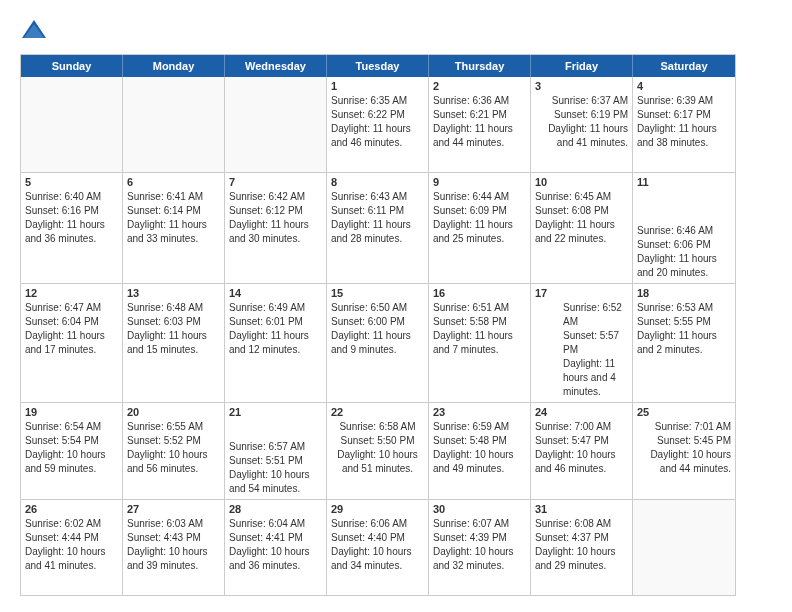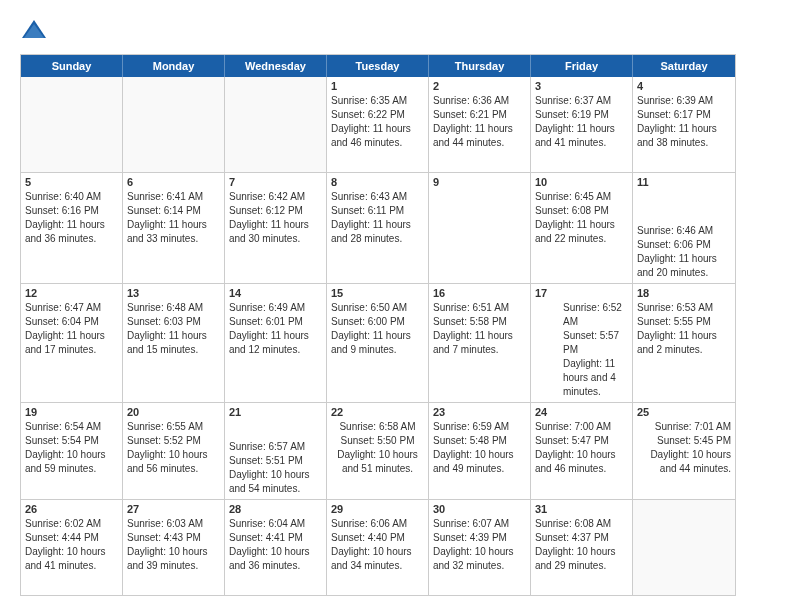--- a/index.html
+++ b/index.html
@@ -155,21 +155,21 @@
 Daylight: 11 hours and 46 minutes.</div>
           </div>
           <div class="cal-cell">
             <div class="day-num">2</div>
             <div class="cell-info" style="white-space: pre-line;">Sunrise: 6:36 AM
 Sunset: 6:21 PM
 Daylight: 11 hours and 44 minutes.</div>
           </div>
           <div class="cal-cell">
             <div class="day-num">3</div>
-            <div class="cell-info" style="white-space: pre-line;">Sunrise: 6:37 AM
+            <div class="cell-info" style="white-space: pre-line; text-align: right;">Sunrise: 6:37 AM
 Sunset: 6:19 PM
 Daylight: 11 hours and 41 minutes.</div>
           </div>
           <div class="cal-cell">
             <div class="day-num">4</div>
             <div class="cell-info" style="white-space: pre-line;">Sunrise: 6:39 AM
 Sunset: 6:17 PM
 Daylight: 11 hours and 38 minutes.</div>
           </div>
         </div>
@@ -193,20 +193,23 @@
 Daylight: 11 hours and 30 minutes.</div>
           </div>
           <div class="cal-cell">
             <div class="day-num">8</div>
             <div class="cell-info" style="white-space: pre-line;">Sunrise: 6:43 AM
 Sunset: 6:11 PM
 Daylight: 11 hours and 28 minutes.</div>
           </div>
           <div class="cal-cell">
             <div class="day-num">9</div>
+            <div class="cell-info" style="white-space: pre-line;">Sunrise: 6:44 AM
+Sunset: 6:09 PM
+Daylight: 11 hours and 25 minutes.</div>
           </div>
           <div class="cal-cell">
             <div class="day-num">10</div>
             <div class="cell-info" style="white-space: pre-line;">Sunrise: 6:45 AM
 Sunset: 6:08 PM
 Daylight: 11 hours and 22 minutes.</div>
           </div>
           <div class="cal-cell">
             <div class="day-num">11</div>
             <div class="cell-info" style="white-space: pre-line; margin-top: 36px;">Sunrise: 6:46 AM

